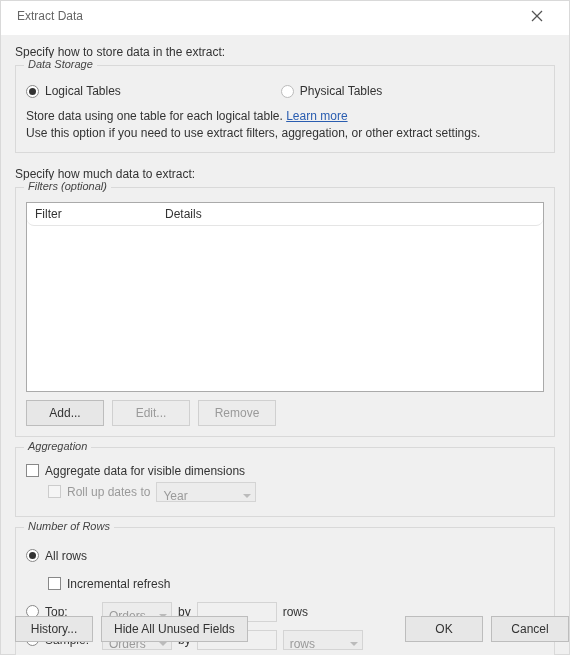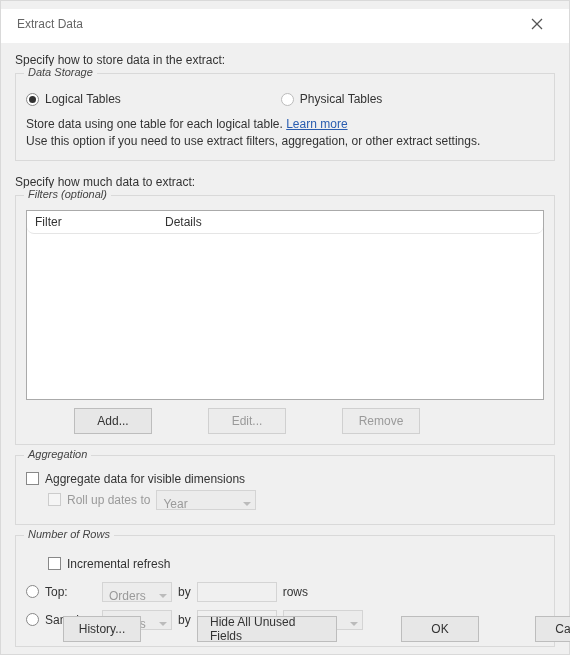--- a/index.html
+++ b/index.html
@@ -17,21 +17,20 @@
     border: 1px solid #d9d9d9;
     position: relative;
   }
   .titlebar {
     height: 34px;
     background: #fff;
     display: flex;
     align-items: center;
     justify-content: space-between;
     padding: 0 12px 4px 16px;
-    margin-top: 8px;
   }
   .titlebar-title {
     color: #666;
     font-size: 12px;
   }
   .close-x {
     width: 40px;
     height: 30px;
     display: flex;
     align-items: center;
@@ -126,21 +125,20 @@
     padding: 12px 12px;
     background: #e7e7e7;
     border: 1px solid #bdbdbd;
     color: #333;
     font-size: 12px;
     display: inline-flex;
     align-items: center;
     justify-content: center;
     cursor: pointer;
     user-select: none;
-    margin-left: 48px;
   }
   .btn.disabled {
     background: #ececec;
     color: #9a9a9a;
     border-color: #d0d0d0;
     cursor: default;
   }
   .checkbox {
     display: inline-flex;
     align-items: center;
@@ -282,20 +280,26 @@
         <div class="dropdown disabled" style="min-width:100px;">
           <span>Year</span>
           <span class="caret"></span>
         </div>
       </div>
     </div>
 
     <div class="groupbox rows-radio-block" style="padding-top:12px;">
       <div class="groupbox-legend">Number of Rows</div>
 
+      <div class="inline-row">
+        <div class="radio selected allrows">
+          <span class="dot"></span>
+          <span>All rows</span>
+        </div>
+      </div>
 
       <div class="inline-row indent">
         <div class="checkbox">
           <span class="box"></span>
           <span>Incremental refresh</span>
         </div>
       </div>
 
       <div class="inline-row">
         <div class="radio">

